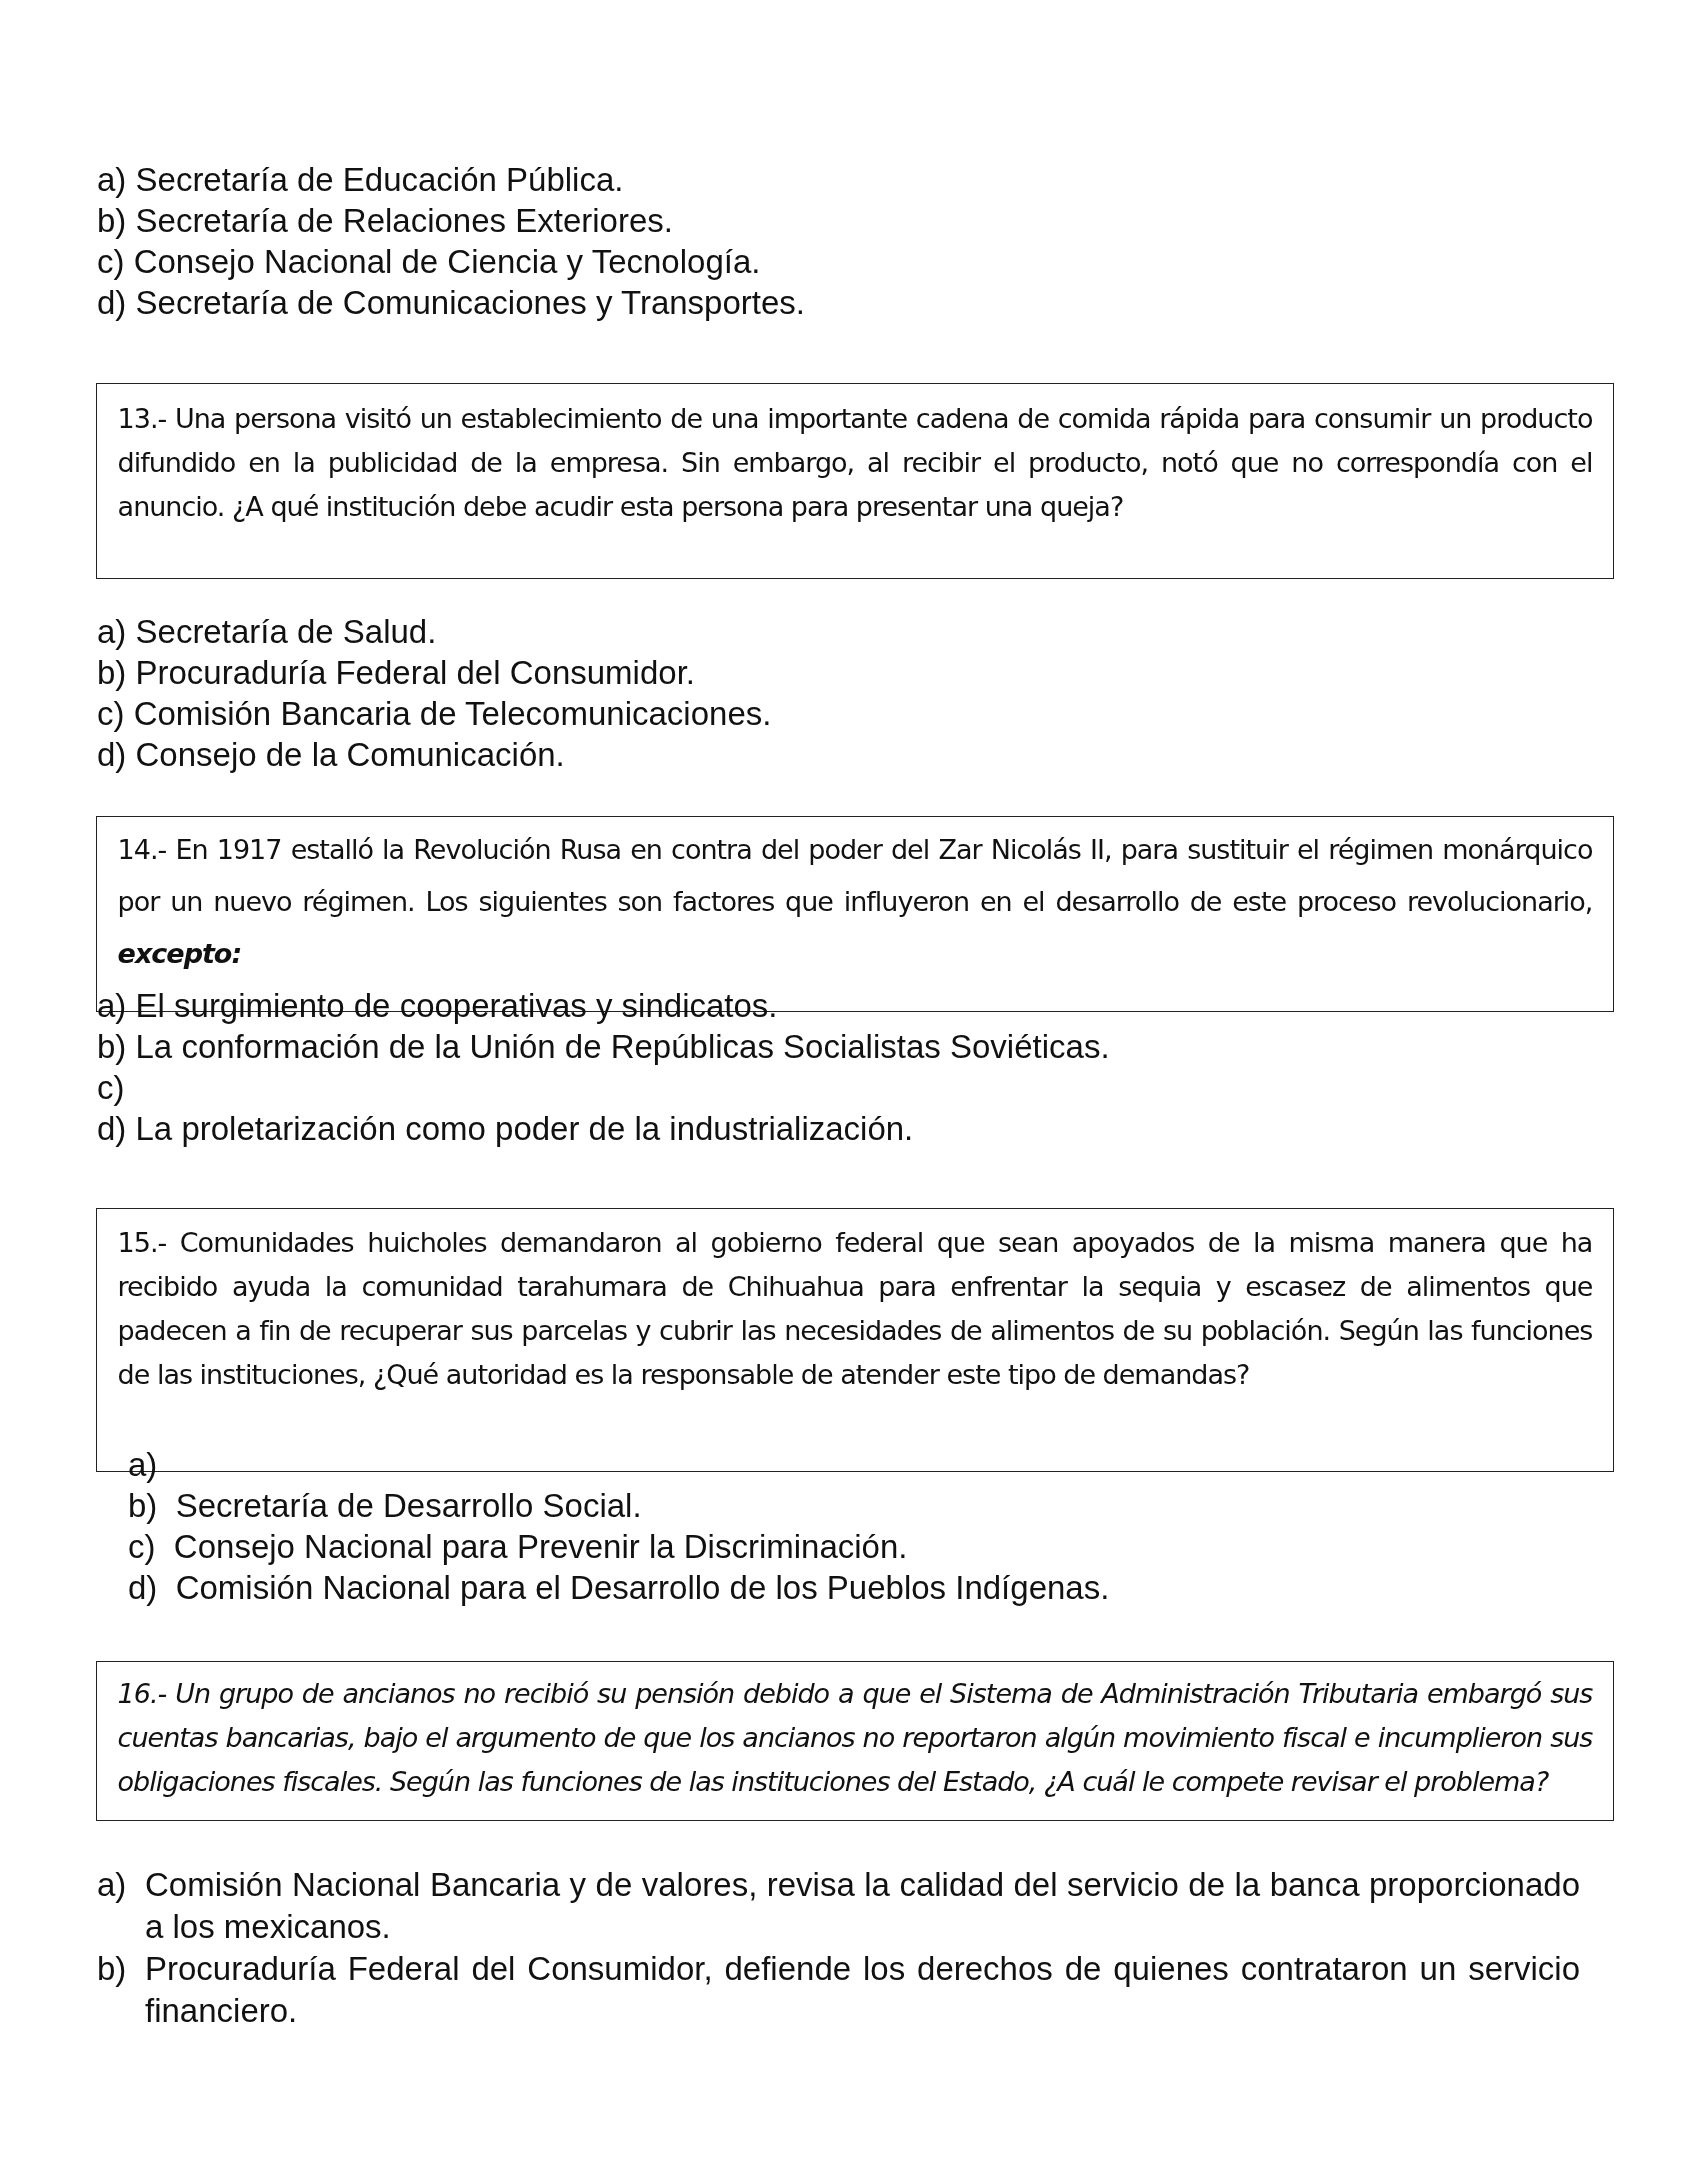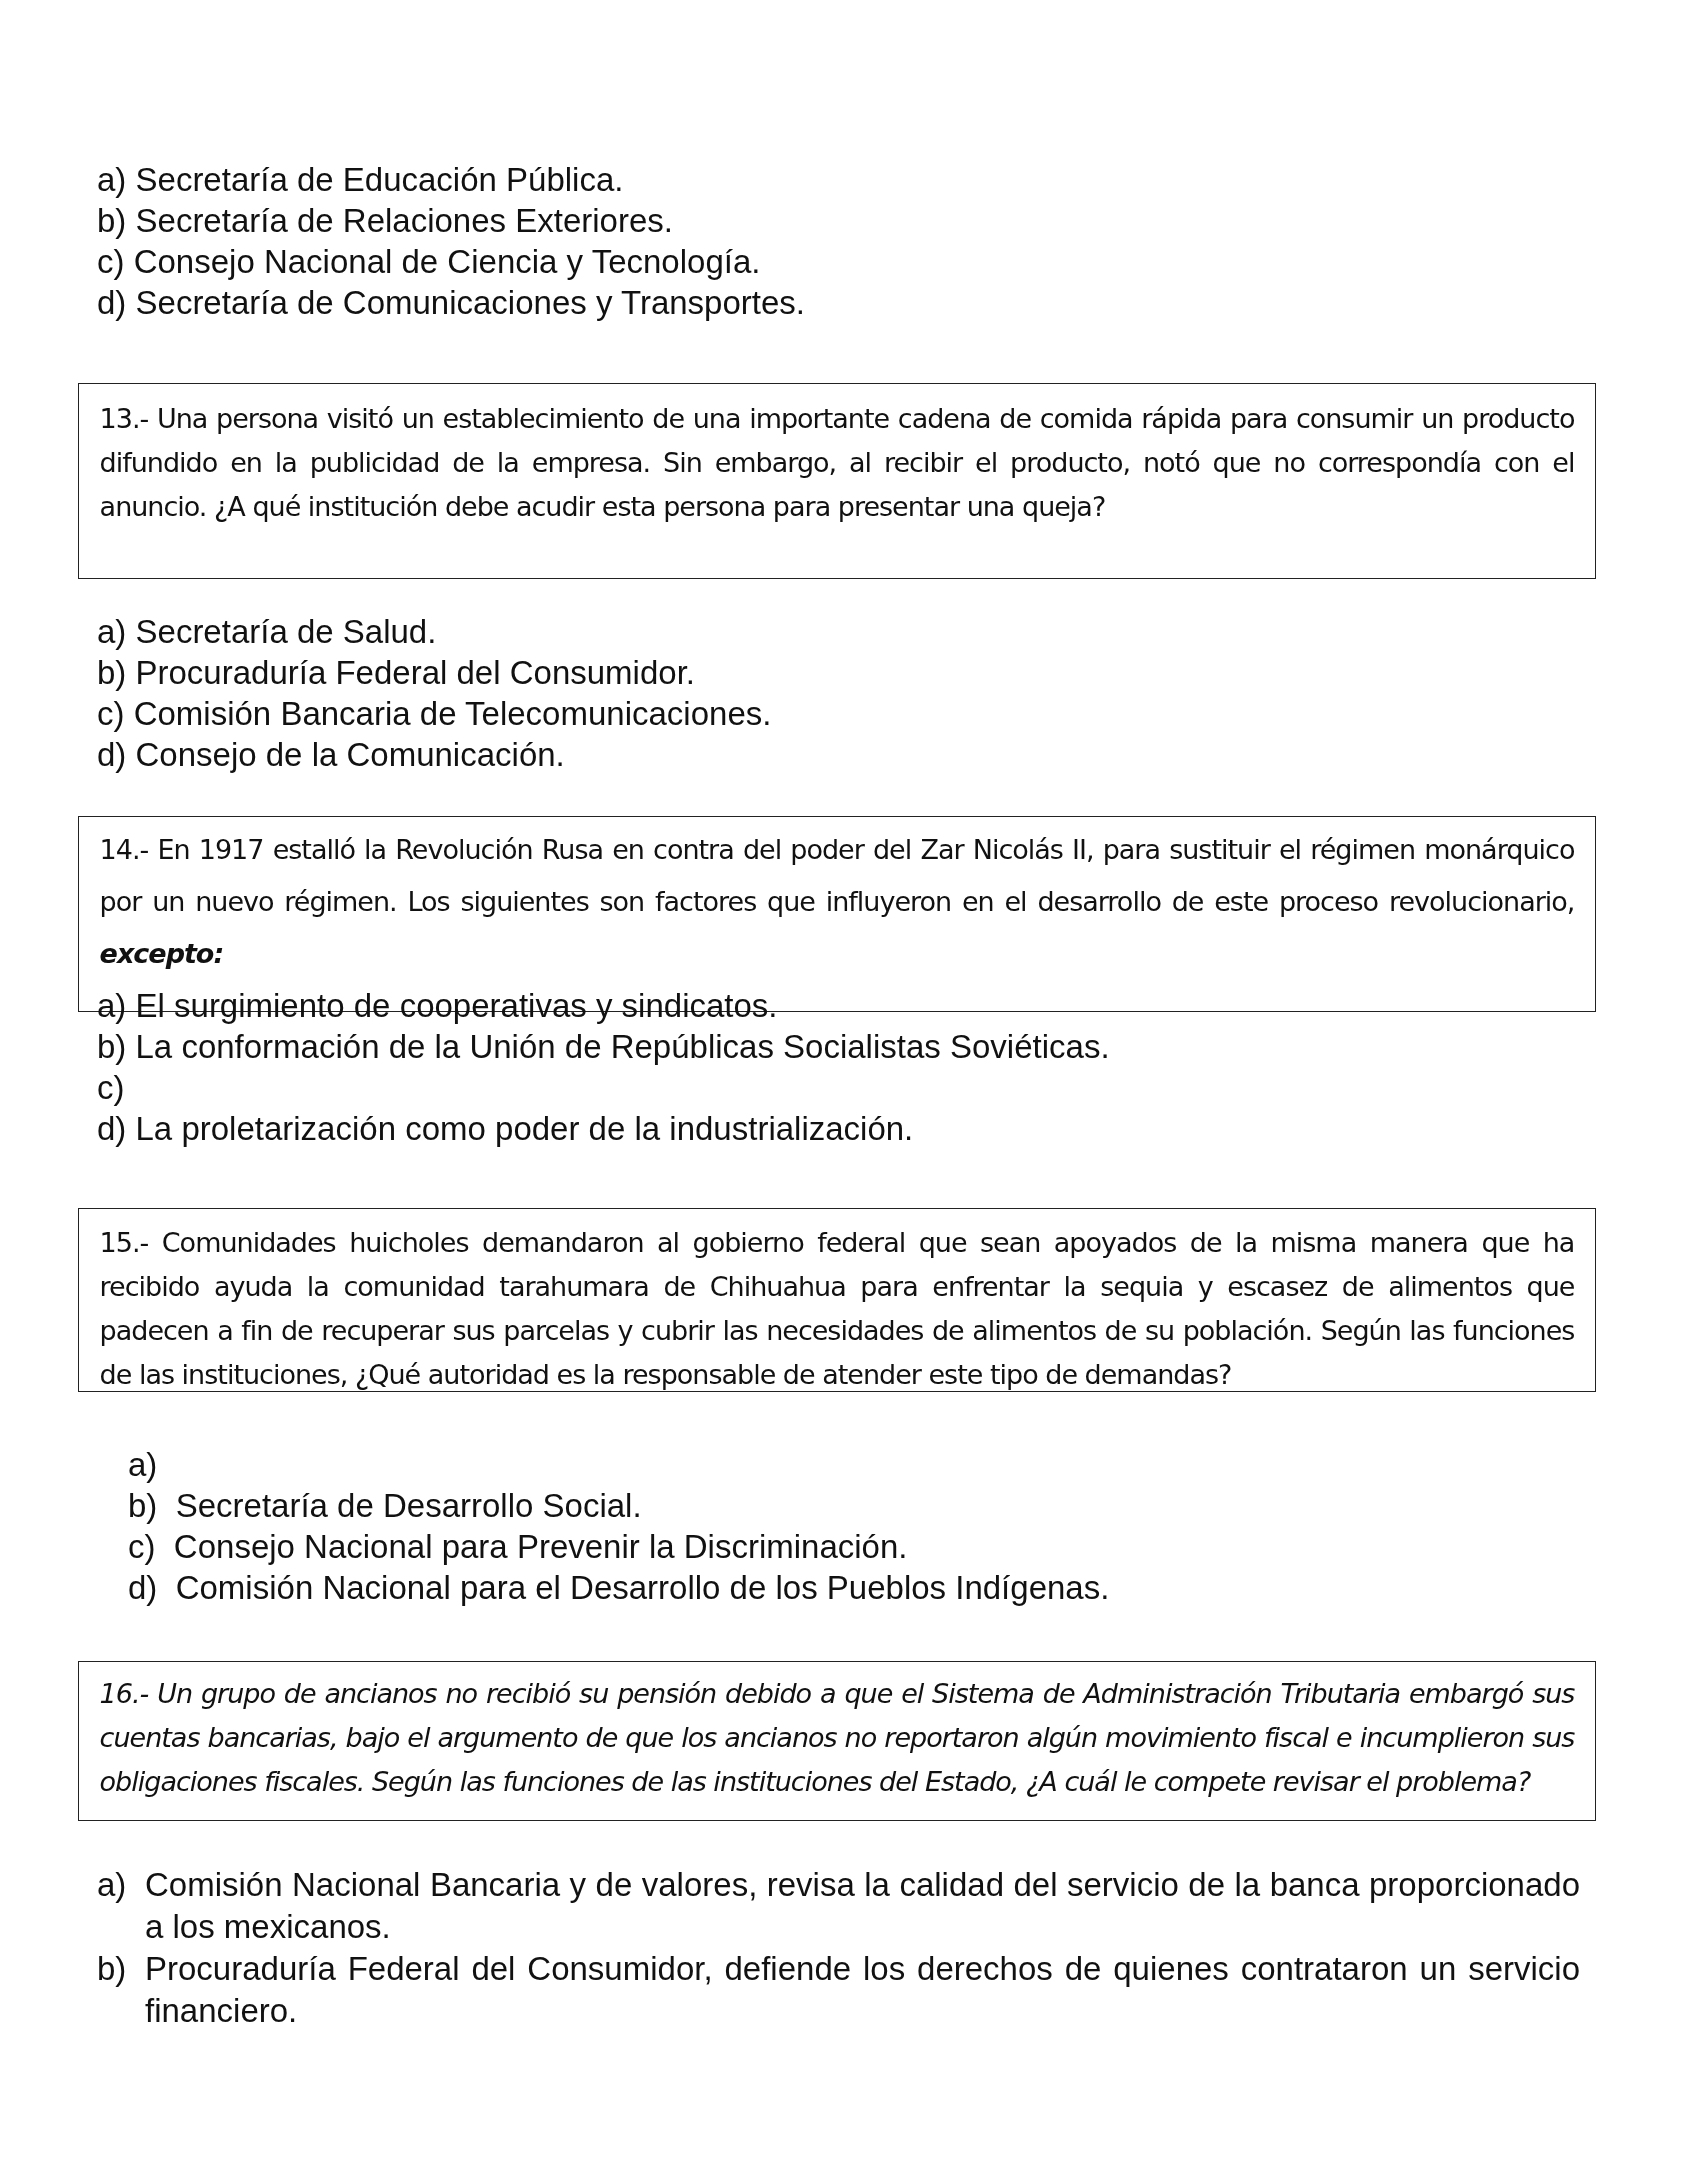--- a/index.html
+++ b/index.html
@@ -1,20 +1,20 @@
 <!DOCTYPE html>
 <html style="font-size:13px"><head>
 <meta charset="utf-8">
 <style>
   html, body { margin: 0; padding: 0; background: #ffffff; }
   body { width: 1687px; height: 2183px; position: relative; overflow: hidden; color: #111; }
   .opts { position: absolute; font-family: "Liberation Sans", sans-serif; font-size: 33px; line-height: 41px; color: #111; }
   .opt { display: flex; white-space: nowrap; }
   .opt .lbl { display: inline-block; }
-  .qbox { position: absolute; left: 78px; width: 1518px; border: 1.6px solid #222; box-sizing: border-box; background: #fff; }
+  .qbox { position: absolute; left: 96px; width: 1518px; border: 1.6px solid #222; box-sizing: border-box; background: #fff; }
   .qtext { font-family: "DejaVu Sans", sans-serif; font-size: 27px; letter-spacing: -1px; text-align: justify; text-align-last: left; color: #111; padding: 0 20.6px; }
   .opts16 { position: absolute; left: 97px; width: 1483px; font-family: "Liberation Sans", sans-serif; font-size: 33px; line-height: 42px; color: #111; }
   .opt16 { display: flex; }
   .opt16 .lbl { flex: 0 0 auto; width: 48px; }
   .opt16 .txt { flex: 1; text-align: justify; text-align-last: left; }
   .bold-it { font-weight: bold; font-style: italic; }
 </style>
 </head>
 <body>
 
@@ -38,21 +38,21 @@
 <div class="qbox" style="top:816px; height:196px;">
   <div class="qtext" style="line-height:52px; padding-top:6.6px;"><span>14.- En 1917 estalló la Revolución Rusa en contra del poder del Zar Nicolás II, para sustituir el régimen monárquico por un nuevo régimen. Los siguientes son factores que influyeron en el desarrollo de este proceso revolucionario, </span><span class="bold-it">excepto:</span></div>
 </div>
 <div class="opts" style="left:97px; top:985px;">
   <div class="opt"><span class="lbl">a)</span>&nbsp;<span>El surgimiento de cooperativas y sindicatos.</span></div>
   <div class="opt"><span class="lbl">b)</span>&nbsp;<span>La conformación de la Unión de Repúblicas Socialistas Soviéticas.</span></div>
   <div class="opt"><span class="lbl">c)</span>&nbsp;</div>
   <div class="opt"><span class="lbl">d)</span>&nbsp;<span>La proletarización como poder de la industrialización.</span></div>
 </div>
 
-<div class="qbox" style="top:1208px; height:184px;">
+<div class="qbox" style="top:1208px; height:264px;">
   <div class="qtext" style="line-height:44px; padding-top:11.5px;">15.- Comunidades huicholes demandaron al gobierno federal que sean apoyados de la misma manera que ha recibido ayuda la comunidad tarahumara de Chihuahua para enfrentar la sequia y escasez de alimentos que padecen a fin de recuperar sus parcelas y cubrir las necesidades de alimentos de su población. Según las funciones de las instituciones, ¿Qué autoridad es la responsable de atender este tipo de demandas?</div>
 </div>
 <div class="opts" style="left:128px; top:1444px;">
   <div class="opt"><span class="lbl">a)</span>&nbsp;&nbsp;</div>
   <div class="opt"><span class="lbl">b)</span>&nbsp;&nbsp;<span>Secretaría de Desarrollo Social.</span></div>
   <div class="opt"><span class="lbl">c)</span>&nbsp;&nbsp;<span>Consejo Nacional para Prevenir la Discriminación.</span></div>
   <div class="opt"><span class="lbl">d)</span>&nbsp;&nbsp;<span>Comisión Nacional para el Desarrollo de los Pueblos Indígenas.</span></div>
 </div>
 
 <div class="qbox" style="top:1661px; height:160px;font-style:italic;">

